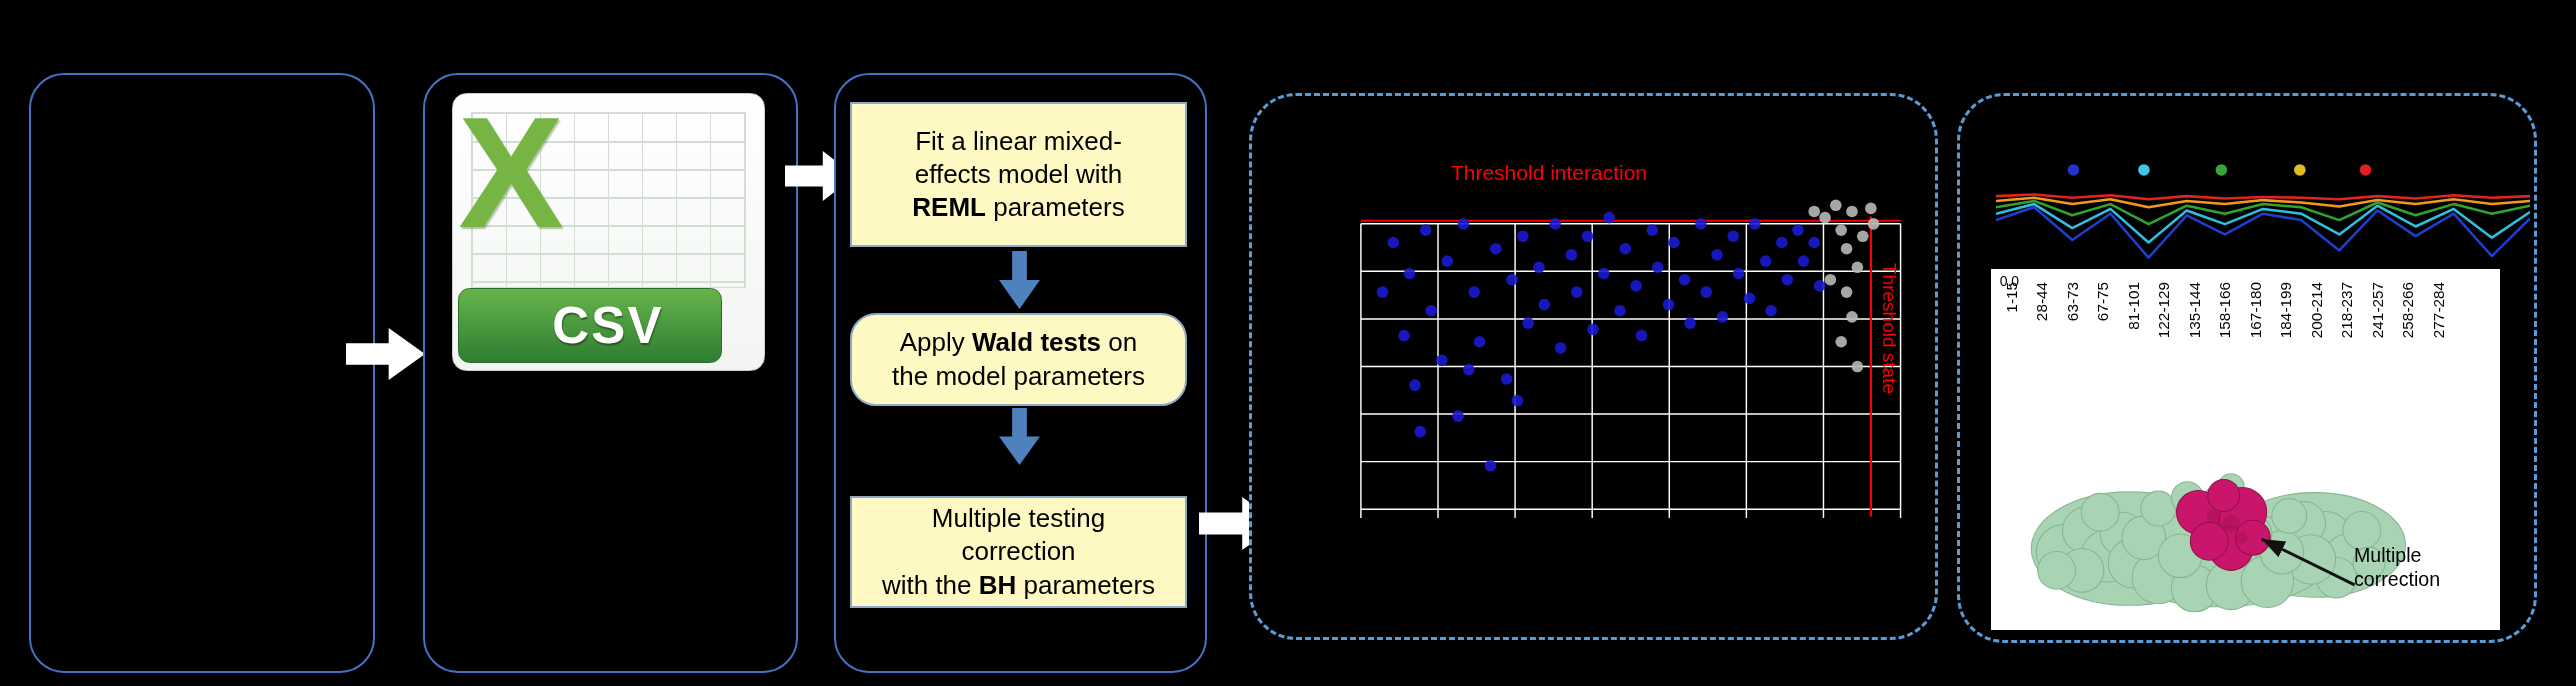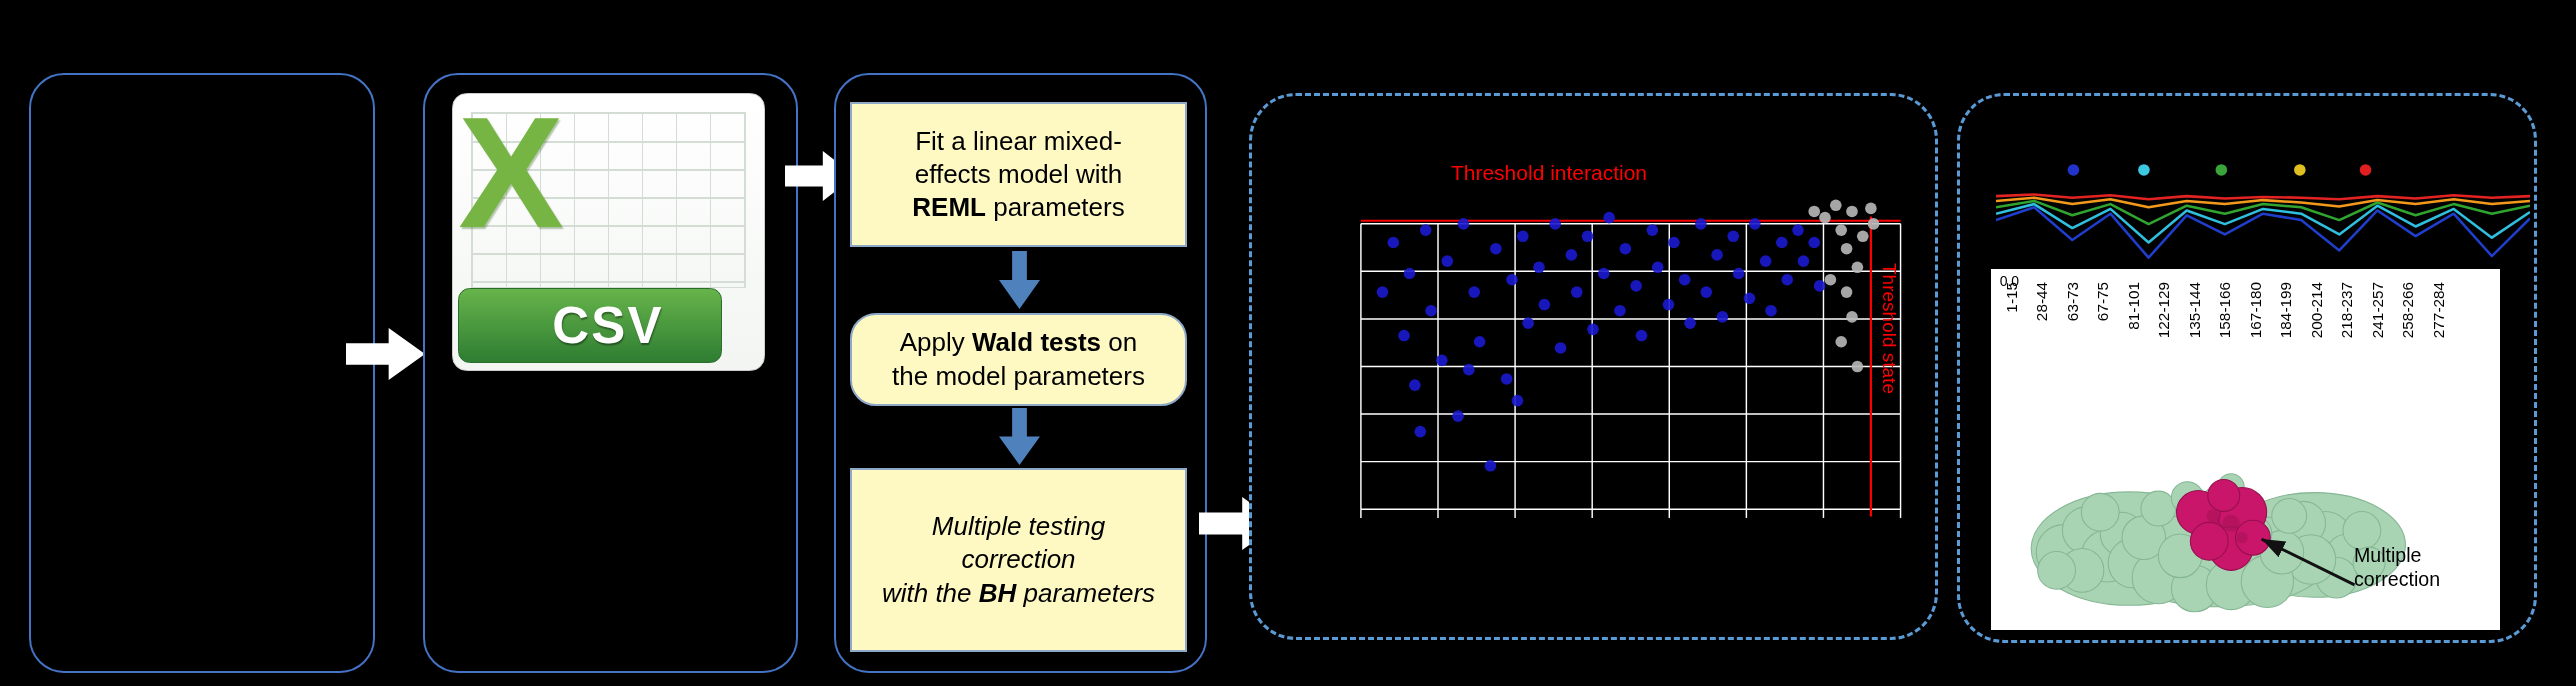--- a/index.html
+++ b/index.html
@@ -79,21 +79,21 @@
     <div class="p3text"><span>Fit a linear mixed-
 effects model with
 </span><b>REML</b><span> parameters</span></div>
   </div>
   <div class="down-arrow" style="left:999px;top:251px;width:41px;height:58px;"></div>
   <div class="p3box" style="top:313px;height:93px;border-radius:26px;">
     <div class="p3text"><span>Apply </span><b>Wald tests</b><span> on
 the model parameters</span></div>
   </div>
   <div class="down-arrow" style="left:999px;top:408px;width:41px;height:57px;"></div>
-  <div class="p3box" style="top:468px;height:184px;font-style:italic;">
+  <div class="p3box" style="top:496px;height:112px;">
     <div class="p3text"><span>Multiple testing
 correction
 with the </span><b>BH</b><span> parameters</span></div>
   </div>
 
   <div class="flow-arrow" style="left:1199px;top:496px;width:80px;height:55px;"></div>
 
   <div class="dpanel" style="left:1249px;top:93px;width:683px;height:541px;"></div>
   <div class="scatter-title">Threshold interaction</div>
   <svg id="scatter-svg" class="abs" style="left:1358px;top:186px;" width="552" height="345" viewBox="0 0 760 475">

